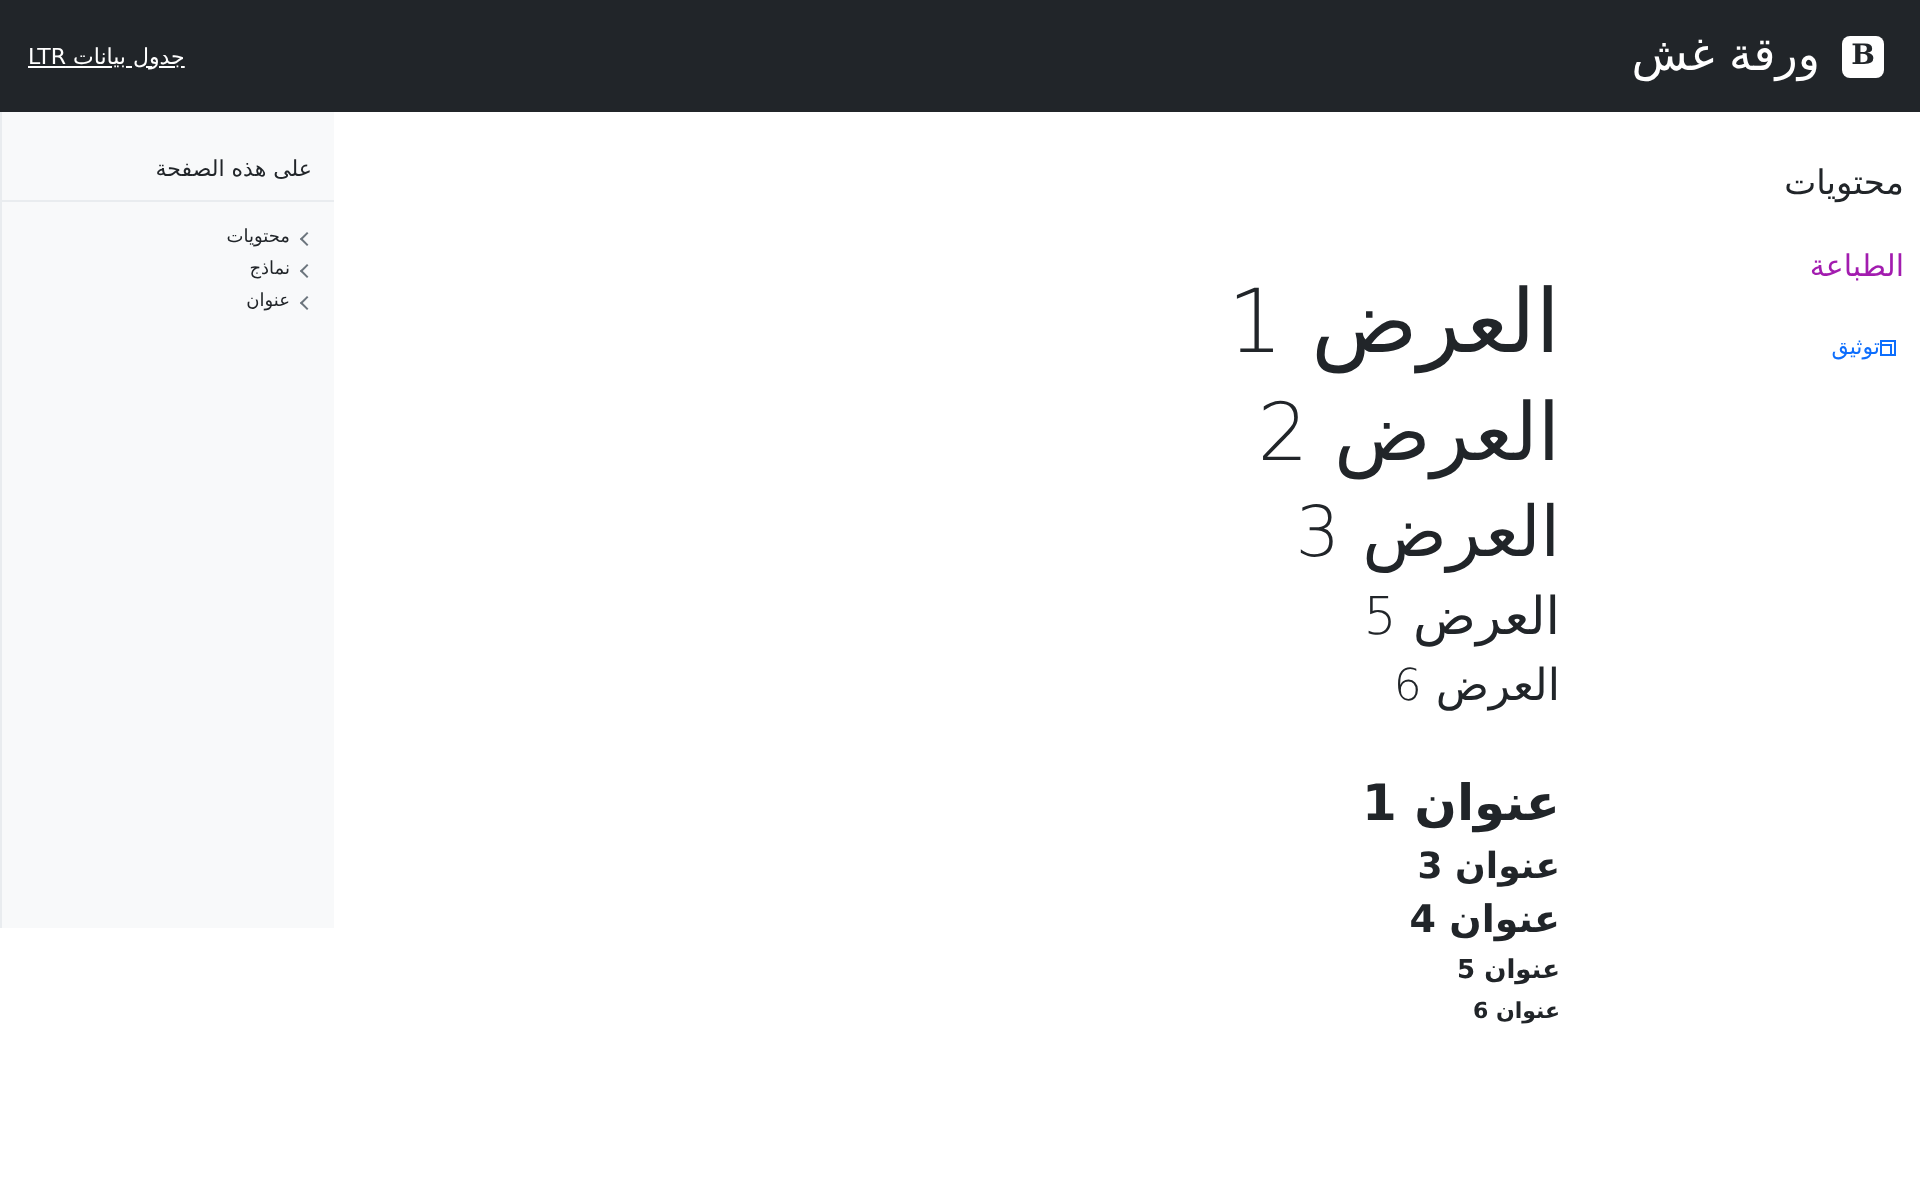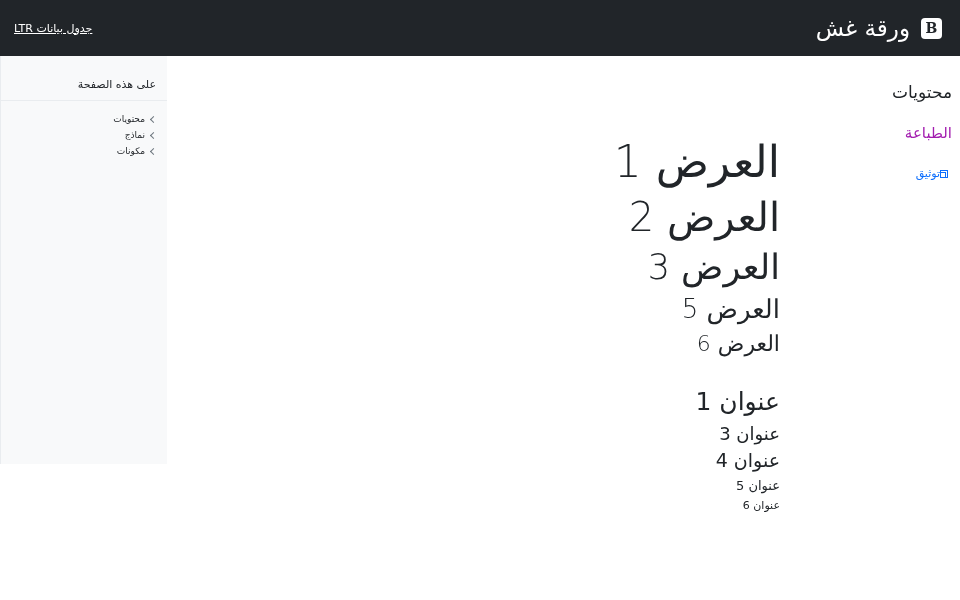--- a/index.html
+++ b/index.html
@@ -178,21 +178,21 @@
   }
   .d1 { font-size: 44px; }
   .d2 { font-size: 40px; }
   .d3 { font-size: 35px; }
   .d4 { font-size: 30px; }
   .d5 { font-size: 26px; }
   .d6 { font-size: 22px; }
 
   .heading-list { margin-top: 30px; }
   .heading {
-    font-weight: 400;
+    font-weight: 700;
     color: #212529;
     margin: 4px 0 5px 0;
     line-height: 1.22;
     white-space: nowrap;
   }
   .h1 { font-size: 25px; }
   .h2 { font-size: 21px; }
   .h3 { font-size: 18px; }
   .h4 { font-size: 19px; }
   .h5 { font-size: 13px; }
@@ -224,21 +224,21 @@
     <li class="left-rail-item">
       <span class="chev"></span>
       <span class="lbl">محتويات</span>
     </li>
     <li class="left-rail-item">
       <span class="chev"></span>
       <span class="lbl">نماذج</span>
     </li>
     <li class="left-rail-item">
       <span class="chev"></span>
-      <span class="lbl">مكونات</span>
+      <span class="lbl">عنوان</span>
     </li>
   </ul>
 </div>
 
 <div class="main">
   <div class="display-list">
     <div class="display d1">العرض 1</div>
     <div class="display d2">العرض 2</div>
     <div class="display d3">العرض 3</div>
     <div class="display d5">العرض 5</div>

